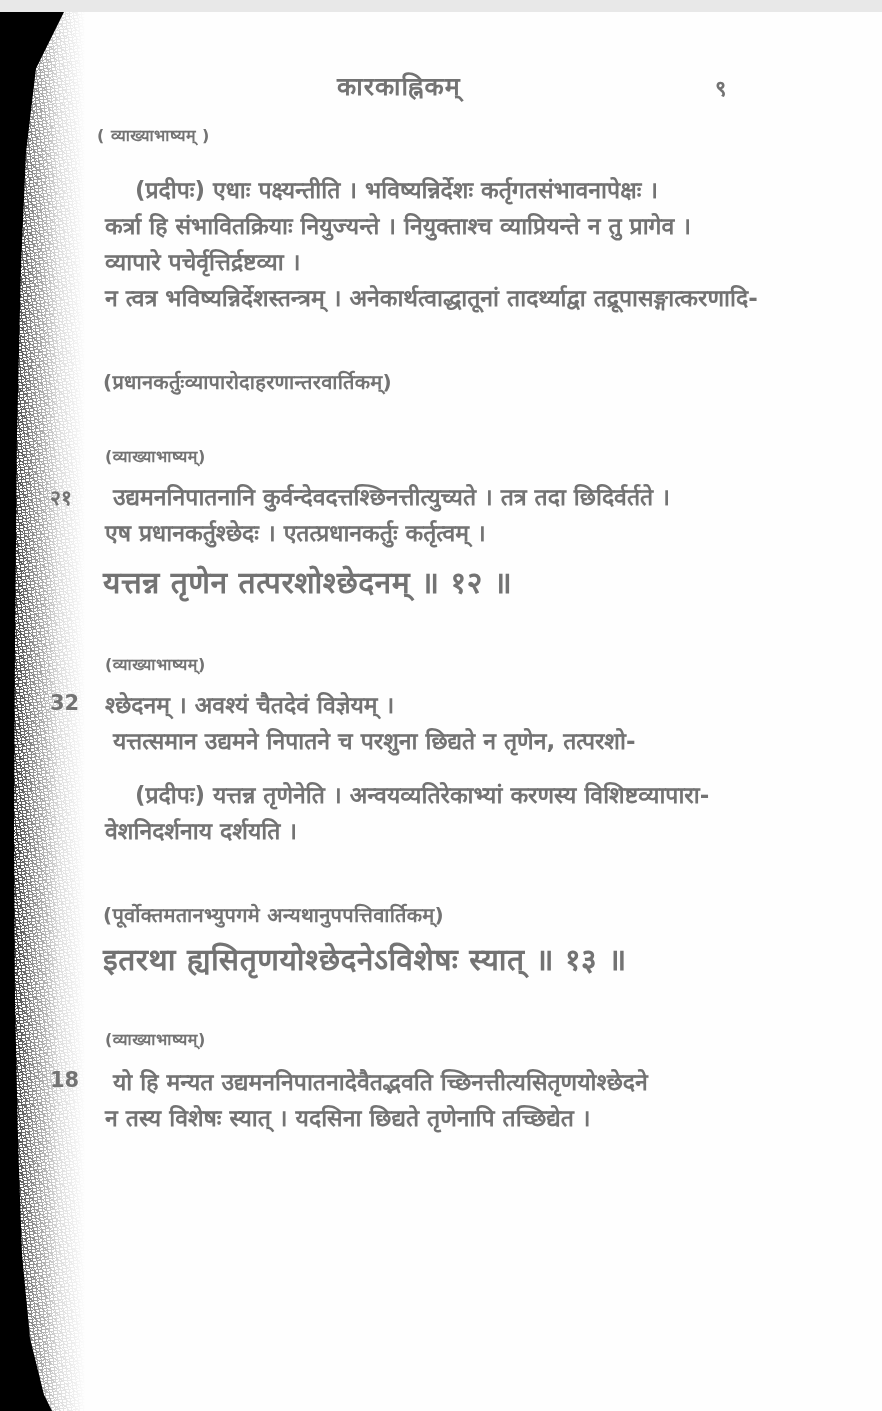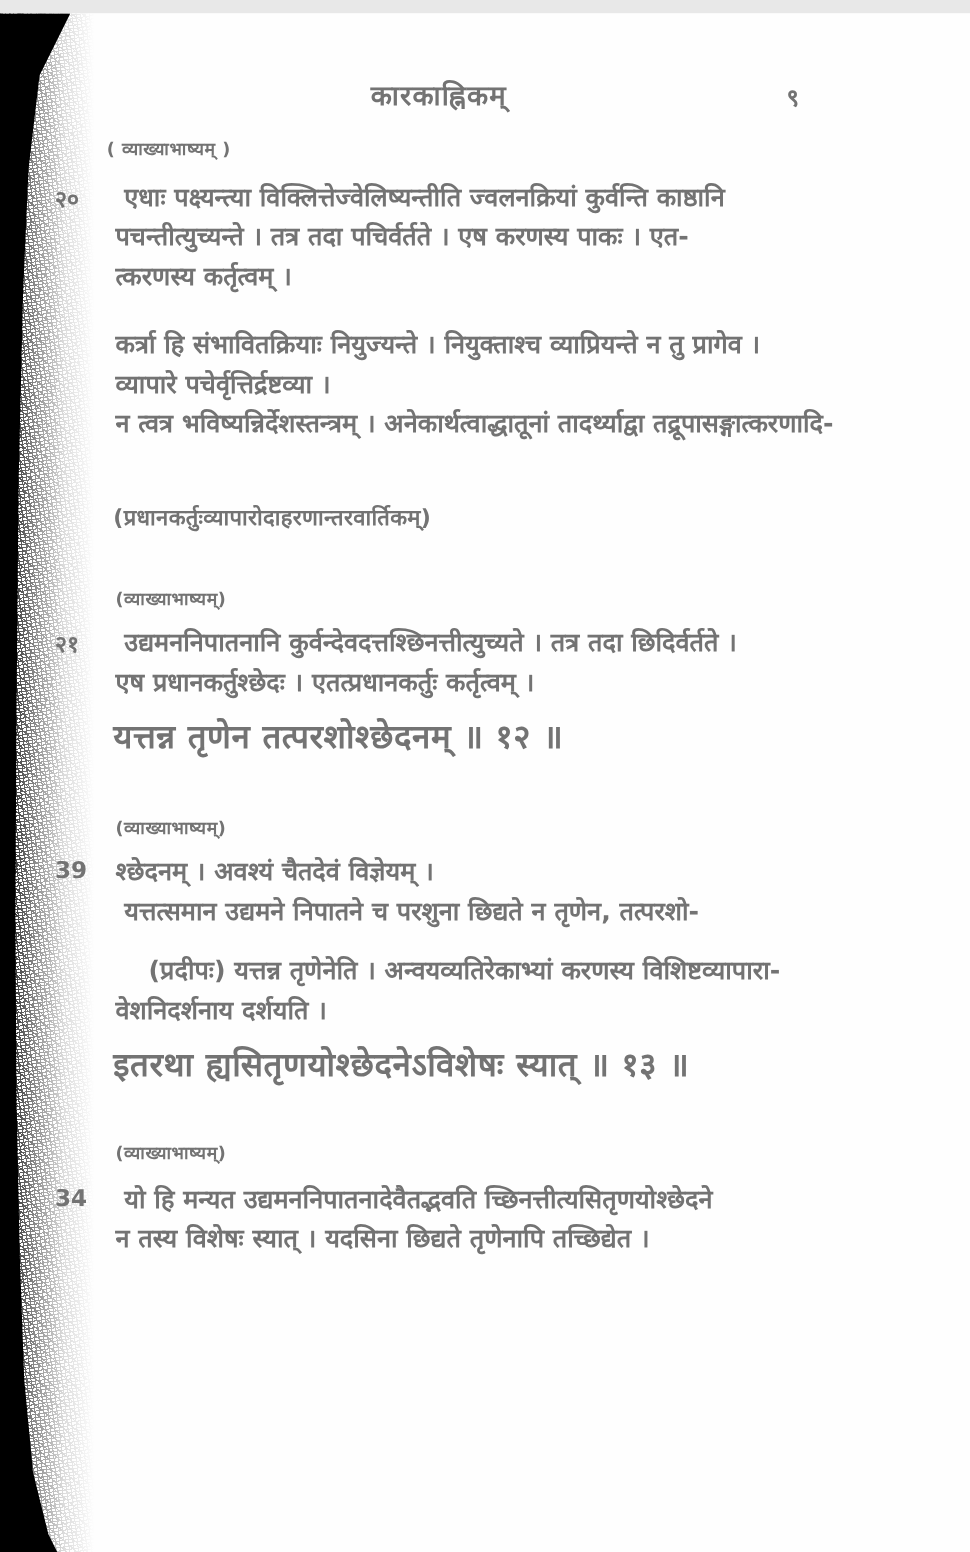--- a/index.html
+++ b/index.html
@@ -105,62 +105,58 @@
 
   <div class="content">
 
     <div class="header">
       <div class="title">कारकाह्निकम्</div>
       <div class="pageno">९</div>
     </div>
 
     <div class="label first m-label1">( व्याख्याभाष्यम् )</div>
 
-    <div class="para m-para20">
-      <span class="pnum">२०</span>
-      <div class="line l-first">एधाः पक्ष्यन्त्या विक्लित्तेज्वेलिष्यन्तीति ज्वलनक्रियां कुर्वन्ति काष्ठानि</div>
-      <div class="line">पचन्तीत्युच्यन्ते ।  तत्र तदा पचिर्वर्तते ।  एष करणस्य पाकः ।   एत-</div>
-      <div class="line">त्करणस्य कर्तृत्वम् ।</div>
-    </div>
 
     <div class="para m-pradipa1">
+      <div class="line l-pradipa">(प्रदीपः)  एधाः  पक्ष्यन्तीति ।    भविष्यन्निर्देशः   कर्तृगतसंभावनापेक्षः ।</div>
       <div class="line">कर्त्रा हि संभावितक्रियाः नियुज्यन्ते ।    नियुक्ताश्च व्याप्रियन्ते न तु प्रागेव ।</div>
       <div class="line">व्यापारे पचेर्वृत्तिर्द्रष्टव्या ।</div>
       <div class="line">न त्वत्र भविष्यन्निर्देशस्तन्त्रम् ।   अनेकार्थत्वाद्धातूनां तादर्थ्याद्वा तद्रूपासङ्गात्करणादि-</div>
     </div>
 
     <div class="vheading m-head11">(प्रधानकर्तुःव्यापारोदाहरणान्तरवार्तिकम्)</div>
 
     <div class="label m-label2">(व्याख्याभाष्यम्)</div>
 
     <div class="para m-para21">
       <span class="pnum">२१</span>
       <div class="line l-first">उद्यमननिपातनानि कुर्वन्देवदत्तश्छिनत्तीत्युच्यते । तत्र तदा छिदिर्वर्तते ।</div>
       <div class="line">एष प्रधानकर्तुश्छेदः ।  एतत्प्रधानकर्तुः कर्तृत्वम् ।</div>
     </div>
 
     <div class="verse m-verse12">यत्तन्न तृणेन तत्परशोश्छेदनम् ॥ १२ ॥</div>
 
     <div class="label m-label3">(व्याख्याभाष्यम्)</div>
 
     <div class="para m-para22">
-      <span class="pnum">39</span>
+      <span class="pnum">32</span>
       <div class="line">श्छेदनम् ।  अवश्यं चैतदेवं विज्ञेयम् ।</div>
       <div class="line l-first">यत्तत्समान उद्यमने निपातने च  परशुना  छिद्यते  न  तृणेन,  तत्परशो-</div>
     </div>
 
     <div class="para m-pradipa2">
       <div class="line l-pradipa">(प्रदीपः)  यत्तन्न  तृणेनेति ।    अन्वयव्यतिरेकाभ्यां  करणस्य  विशिष्टव्यापारा-</div>
       <div class="line">वेशनिदर्शनाय  दर्शयति ।</div>
     </div>
 
+    <div class="vheading m-head13">(पूर्वोक्तमतानभ्युपगमे अन्यथानुपपत्तिवार्तिकम्)</div>
     <div class="verse m-verse13">इतरथा ह्यसितृणयोश्छेदनेऽविशेषः स्यात् ॥ १३ ॥</div>
 
     <div class="label m-label4">(व्याख्याभाष्यम्)</div>
 
     <div class="para m-para23">
-      <span class="pnum">34</span>
+      <span class="pnum">18</span>
       <div class="line l-first">यो हि मन्यत  उद्यमननिपातनादेवैतद्भवति  च्छिनत्तीत्यसितृणयोश्छेदने</div>
       <div class="line">न तस्य विशेषः स्यात् ।  यदसिना छिद्यते तृणेनापि तच्छिद्येत ।</div>
     </div>
 
   </div>
 </div>
 
 </body></html>

